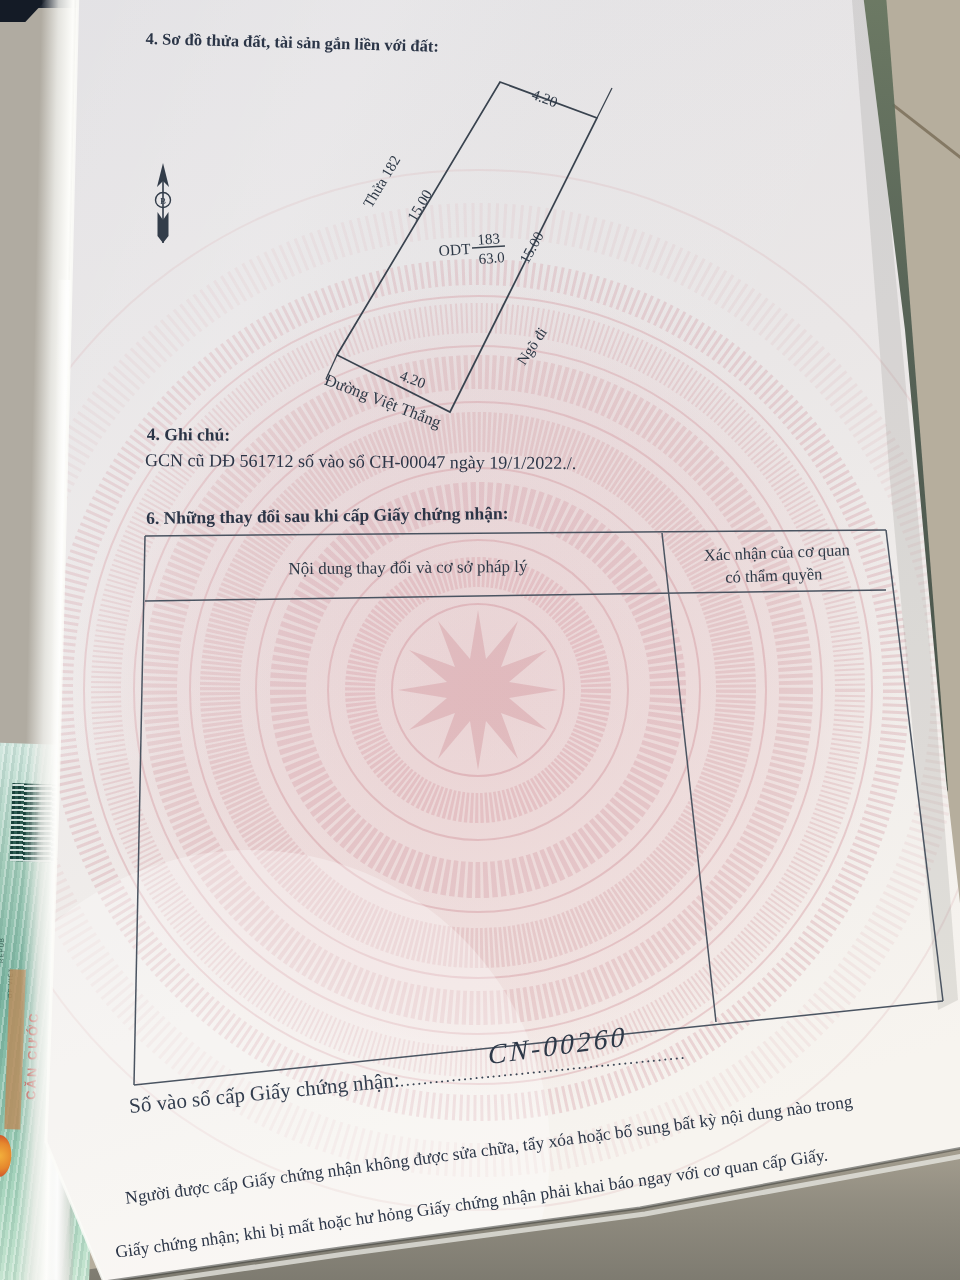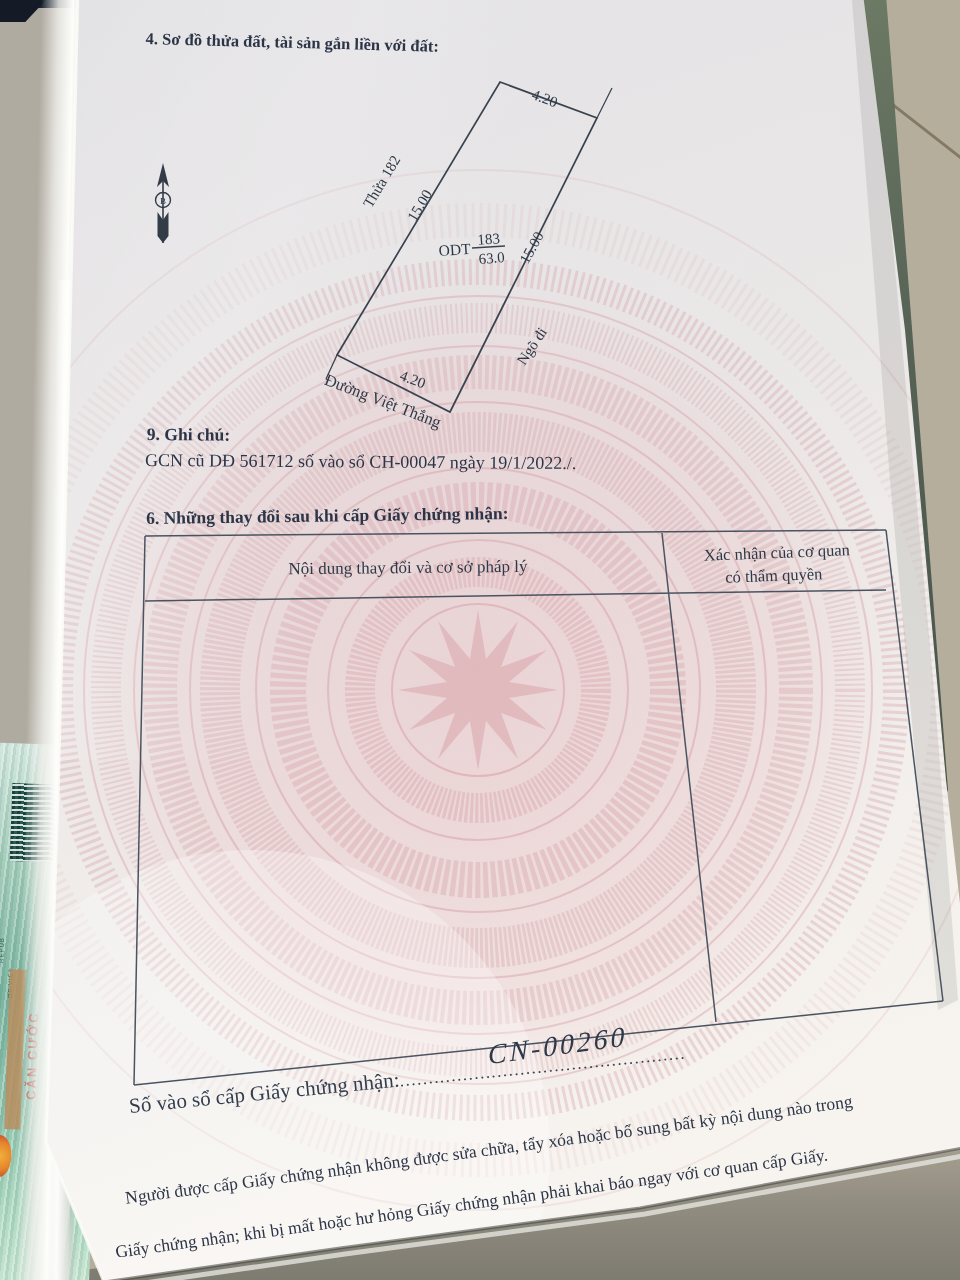--- a/index.html
+++ b/index.html
@@ -181,21 +181,21 @@
       <path d="M145,601 L886,590"></path>
       <path d="M662,533 L716,1022"></path>
     </g>
     <text x="408" y="573" text-anchor="middle" font-size="17" transform="rotate(-0.6 408 573)">Nội dung thay đổi và cơ sở pháp lý</text>
     <text x="777" y="558" text-anchor="middle" font-size="16.5" transform="rotate(-2.2 777 558)">Xác nhận của cơ quan</text>
     <text x="774" y="581" text-anchor="middle" font-size="16.5" transform="rotate(-2.2 774 581)">có thẩm quyền</text>
   </svg>
 
   <div class="ptxt b" style="left:146px;top:29px;font-size:16.5px;transform:rotate(1.5deg)">4. Sơ đồ thửa đất, tài sản gắn liền với đất:</div>
 
-  <div class="ptxt b" style="left:147px;top:424px;font-size:17.5px;transform:rotate(0.5deg)">9. Ghi chú:</div>
+  <div class="ptxt b" style="left:147px;top:424px;font-size:17.5px;transform:rotate(0.5deg)">4. Ghi chú:</div>
   <div class="ptxt" style="left:145px;top:450px;font-size:18px;transform:rotate(0.4deg)">GCN cũ DĐ 561712 số vào sổ CH-00047 ngày 19/1/2022./.</div>
 
   <div class="ptxt b" style="left:146px;top:508px;font-size:17.5px;transform:rotate(-0.8deg)">6. Những thay đổi sau khi cấp Giấy chứng nhận:</div>
 
   <div class="ptxt serial-wrap">
     <span class="serial-label">Số vào sổ cấp Giấy chứng nhận:</span><span class="serial-dots">..................................................</span>
     <span class="serial-value">CN-00260</span>
   </div>
 
   <div class="ptxt footer-line" style="left:124px;top:1188px;transform:rotate(-7.6deg)">Người được cấp Giấy chứng nhận không được sửa chữa, tẩy xóa hoặc bổ sung bất kỳ nội dung nào trong</div>

